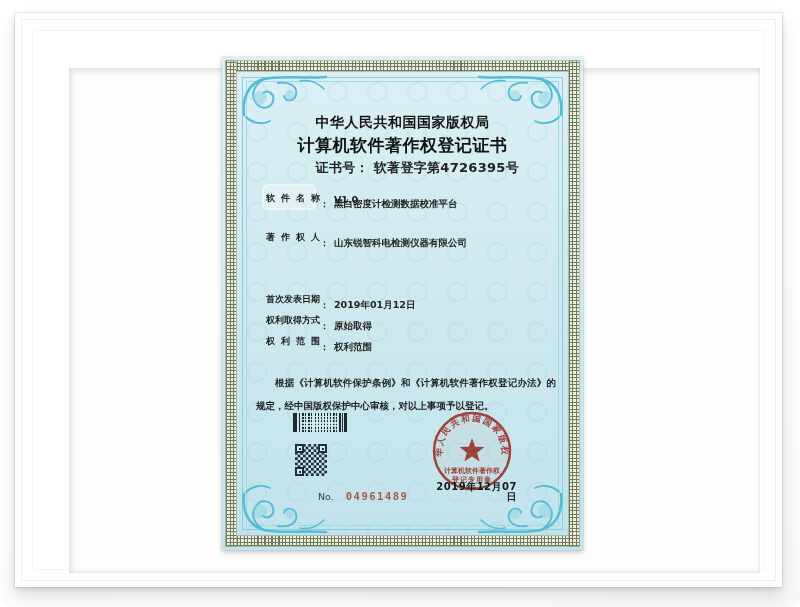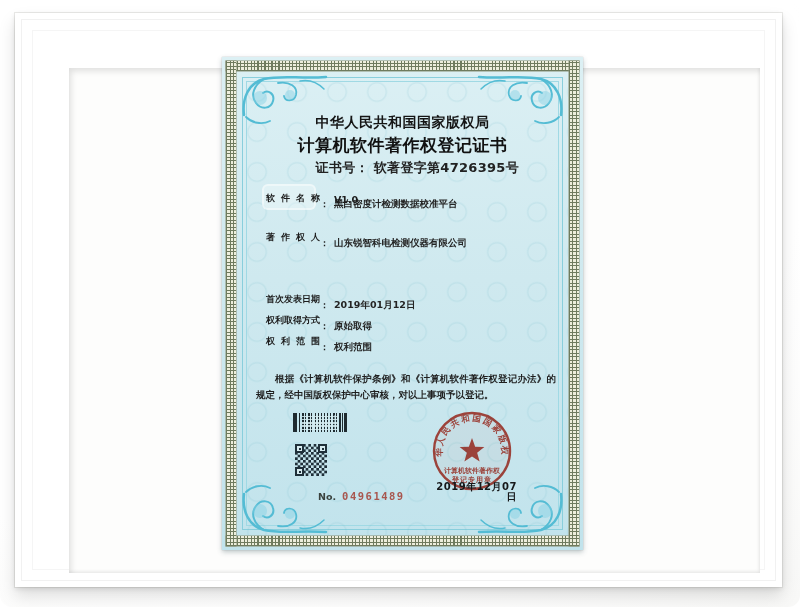--- a/index.html
+++ b/index.html
@@ -81,21 +81,21 @@
   .frow { position:absolute; left:44px; line-height:1; white-space:nowrap; font-weight:700;margin-top:10px; }
   .flabel {
     display:inline-block; width:54px; font-size:9px;
     text-align:justify; text-align-last:justify; vertical-align:top; color:#1c1c1c;
   }
   .fcolon { display:inline-block; width:10px; font-size:9px; }
   .fvalue { font-size:9.5px; margin-left:4px; color:#242424; }
   .fvalue2 { position:absolute; left:112px; top:138px; font-size:9.5px; font-weight:700; line-height:1; }
   .statement {
     position:absolute; left:34px; top:314px; width:300px;
-    font-size:9.5px; font-weight:700; line-height:16px; text-indent:19px;
+    font-size:9.5px; font-weight:700; line-height:23px; text-indent:19px;
     color:#1f1f1f; text-align:justify;
   }
 
   
   .barcode {
     position:absolute; left:71px; top:356px; width:54px; height:19px;
     background: repeating-linear-gradient(90deg, #1f2a2f 0 1.5px, rgba(0,0,0,0) 1.5px 3px, #1f2a2f 3px 4px, rgba(0,0,0,0) 4px 6.2px);
     border-left:3.5px solid #1f2a2f; border-right:3.5px solid #1f2a2f;
   }
   .barcode::after {
@@ -106,21 +106,21 @@
   }
   .qr {
     position:absolute; left:73px; top:387px; width:32px; height:32px;
     background-image: repeating-conic-gradient(#20303a 0% 25%, rgba(0,0,0,0) 0% 50%);
     background-size:5.33px 5.33px;
   }
   .qr .f { position:absolute; width:9px; height:9px; border:2px solid #20303a; background:#d8ecf0; }
   .qr .f::after { content:""; position:absolute; inset:1.5px; background:#20303a; }
   .qr .tl { left:0; top:0; } .qr .tr { right:0; top:0; } .qr .bl { left:0; bottom:0; }
   .serial { position:absolute; left:60px; top:430px; line-height:1; white-space:nowrap; }
-  .serial .no { font-size:9.5px; font-weight:700; color:#3a423e; margin-right:6px;padding-left:36px; }
+  .serial .no { font-size:9.5px; font-weight:400; color:#3a423e; margin-right:12px;padding-left:36px; }
   .serial .num {
     font-family:"DejaVu Sans Mono", monospace; font-size:10.5px; font-weight:700;
     color:#a8564e; letter-spacing:1.5px;
   }
 
   
   .seal {
     position:absolute; left:209px; top:353px; width:82px; height:82px;
     mix-blend-mode:multiply; opacity:0.92;
   }

